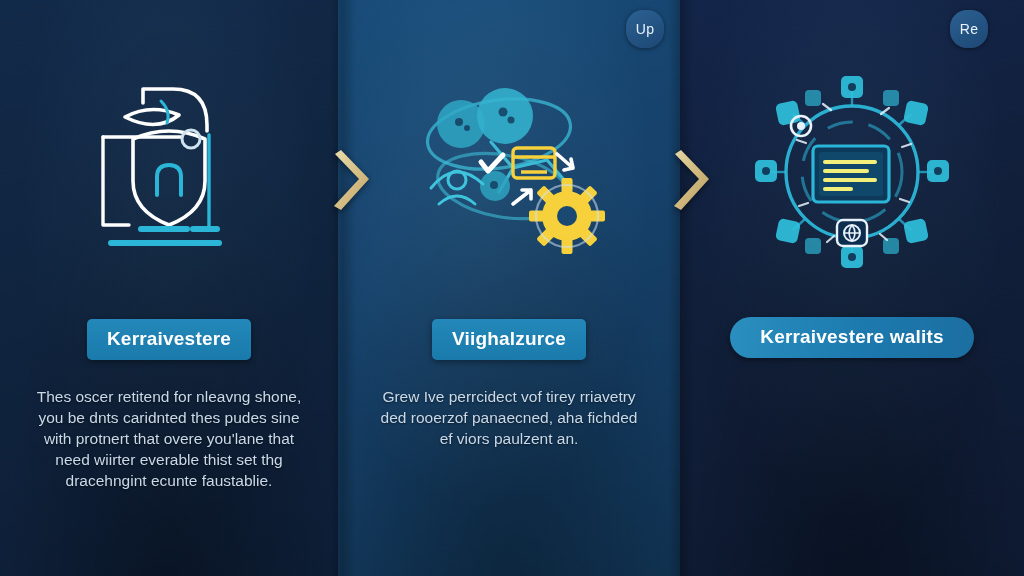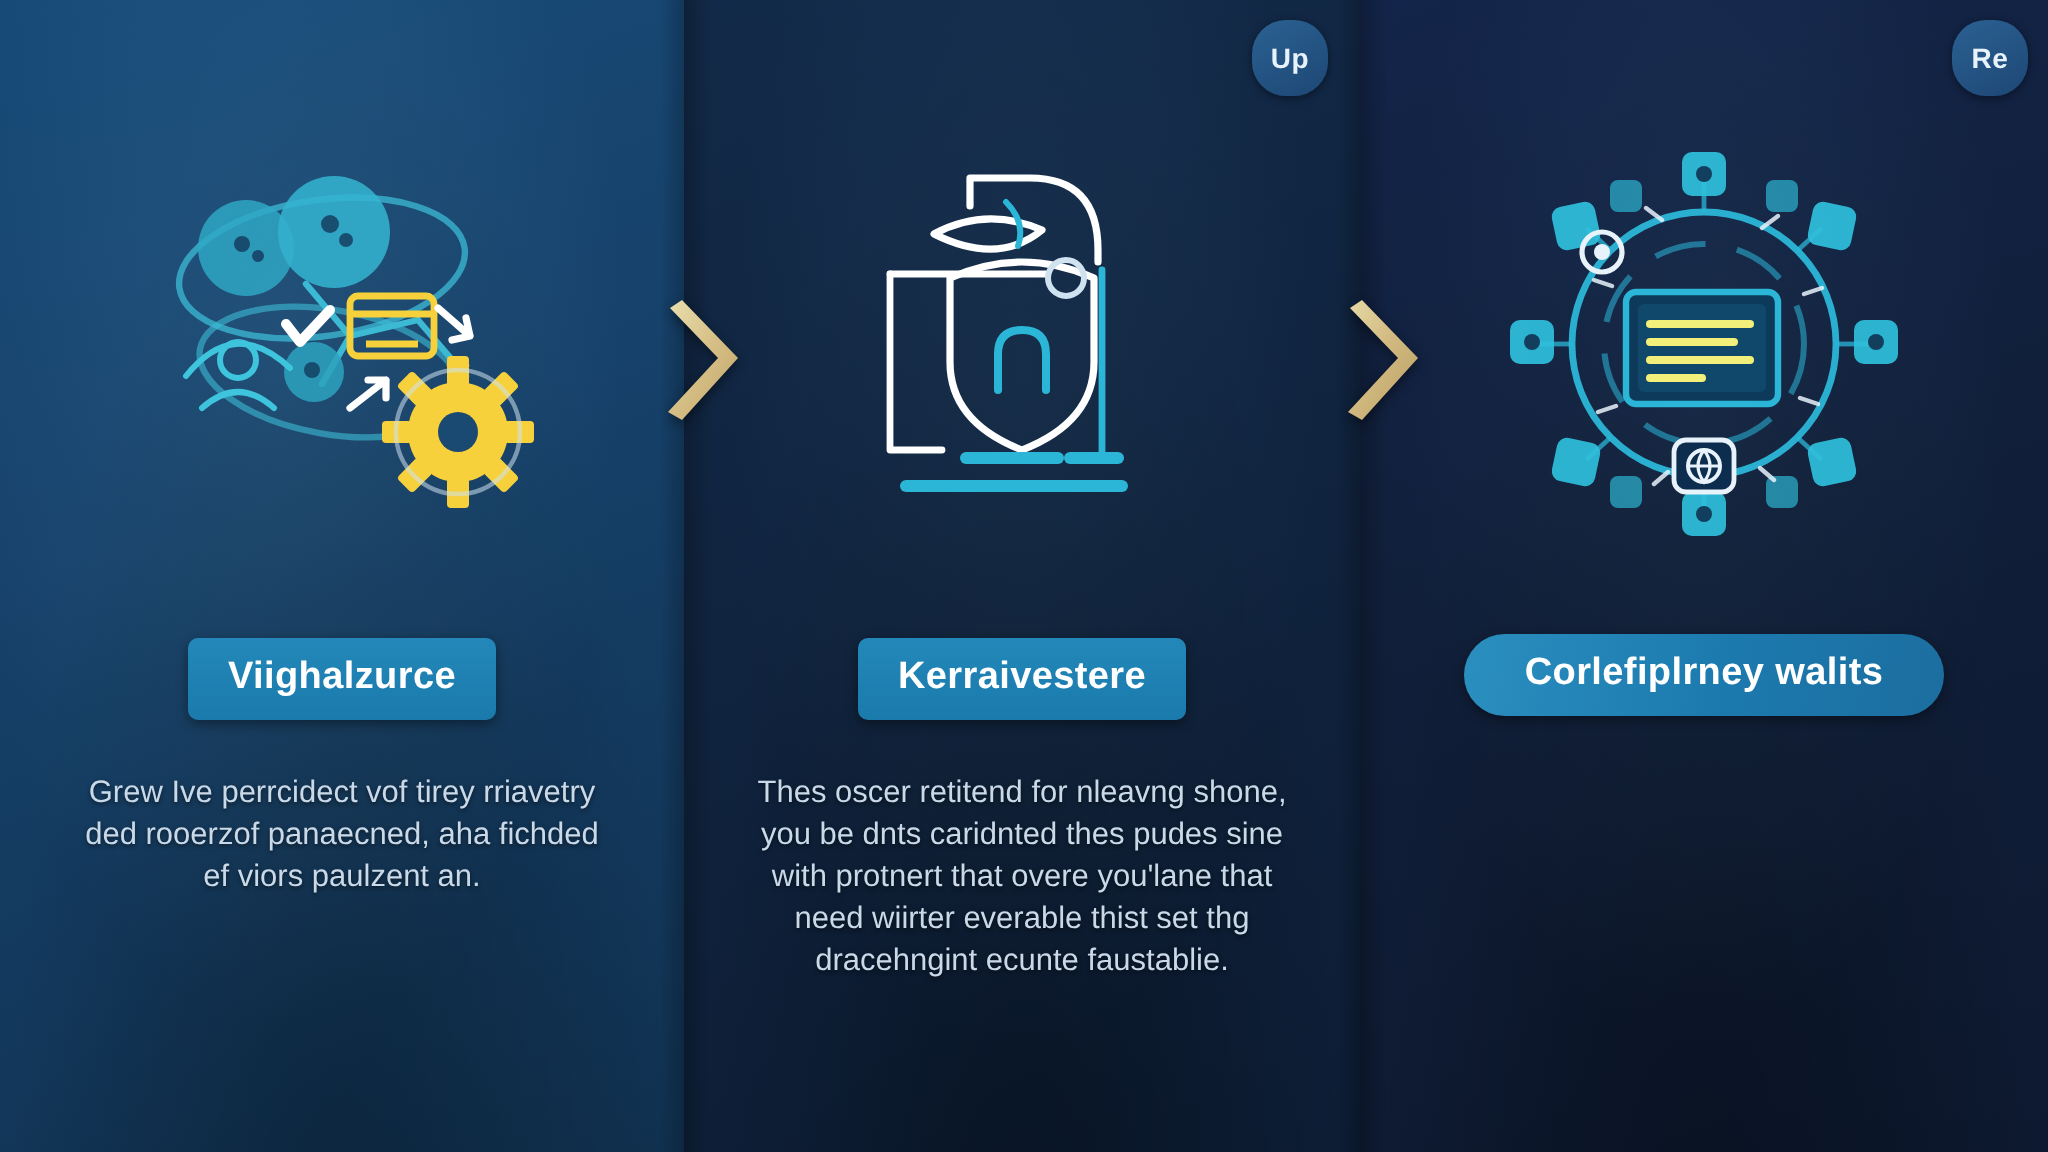--- a/index.html
+++ b/index.html
@@ -70,34 +70,34 @@
     width: 38px;
     height: 38px;
     border-radius: 17px;
     background: linear-gradient(150deg,#2b6193 0%, #1d4774 100%);
     box-shadow: 0 1px 4px rgba(0,0,0,0.45);
     display: flex;
     align-items: center;
     justify-content: center;
     color: #e8f2fb;
     font-size: 14px;
-    font-weight: 700;
+    font-weight: 400;
     letter-spacing: .3px;
     z-index: 6;
     overflow: hidden;
   }
   .corner-badge .dog-ear {
     position: absolute;
     top: 0; right: 0;
     width: 0; height: 0;
     border-top: 8px solid rgba(255,255,255,0.22);
     border-left: 8px solid transparent;
   }
   .badge-2 { left: 626px; }
-  .badge-3 { left: 976px; }
+  .badge-3 { left: 950px; }
 
   
   .chevron {
     position: absolute;
     top: 150px;
     width: 46px;
     height: 62px;
     z-index: 7;
     filter: drop-shadow(0 2px 3px rgba(0,0,0,0.45));
   }
@@ -157,20 +157,63 @@
 
   
   .panel-1 .title-badge { margin-top: 50px; }
   .panel-2 .title-badge { margin-top: 50px; }
   .panel-3 .title-badge { margin-top: 48px; }
 </style>
 </head>
 <body>
 
 <div id="stage">
+
+  <section class="panel panel-2">
+    <div class="icon-wrap">
+      <svg width="200" height="190" viewBox="0 0 200 190" aria-hidden="true">
+
+        <g fill="none" stroke="#ffffff" stroke-width="3.4" stroke-linecap="round" stroke-linejoin="round">
+          <path d="M34 60 L34 148 L60 148"></path>
+          <path d="M34 60 L112 60"></path>
+        </g>
+        <g fill="none" stroke="#2bb6d8" stroke-width="3.4" stroke-linecap="round" stroke-linejoin="round">
+          <path d="M140 58 L140 150"></path>
+        </g>
+
+        <g fill="none" stroke="#ffffff" stroke-width="3.6" stroke-linecap="round" stroke-linejoin="round">
+          <path d="M74 26 L74 12 L104 12 q34 0 34 36 L138 54"></path>
+          <path d="M56 40 q26 -14 54 -2 q-22 18 -54 2 Z"></path>
+        </g>
+        <g fill="none" stroke="#2bb6d8" stroke-width="3" stroke-linecap="round">
+          <path d="M92 24 q10 10 6 22"></path>
+        </g>
+
+        <g fill="none" stroke="#ffffff" stroke-width="3.6" stroke-linejoin="round">
+          <path d="M64 62 q36 -16 72 0 L136 104 q0 30 -36 44 q-36 -14 -36 -44 Z"></path>
+        </g>
+
+        <g fill="none" stroke="#2bb6d8" stroke-width="4" stroke-linecap="round">
+          <path d="M88 118 L88 100 q0 -12 12 -12 q12 0 12 12 L112 118"></path>
+        </g>
+
+        <circle cx="122" cy="62" r="9" fill="none" stroke="#cfe2ef" stroke-width="3"></circle>
+
+        <g stroke="#2bb6d8" stroke-width="6" stroke-linecap="round">
+          <path d="M72 152 L118 152"></path>
+          <path d="M124 152 L148 152"></path>
+          <path d="M42 166 L150 166"></path>
+        </g>
+      </svg>
+    </div>
+
+    <div class="title-badge badge-rect">Kerraivestere</div>
+
+    <p class="desc">Thes oscer retitend for nleavng shone, you be dnts caridnted thes pudes sine with protnert that overe you'lane that need wiirter everable thist set thg dracehngint ecunte faustablie.</p>
+  </section>
 
   <section class="panel panel-1">
     <div class="icon-wrap">
       <svg width="228" height="192" viewBox="0 0 228 192" aria-hidden="true">
         <g fill="none" stroke="#3fc4dd" stroke-width="3.2" stroke-linecap="round" stroke-linejoin="round" opacity="0.92">
 
           <ellipse cx="104" cy="58" rx="72" ry="34" transform="rotate(-8 104 58)" opacity="0.75"></ellipse>
           <ellipse cx="108" cy="110" rx="66" ry="31" transform="rotate(10 108 110)" opacity="0.6"></ellipse>
 
           <path d="M96 66 L118 92 M118 92 L152 84 M118 92 L104 116 M152 84 L176 112"></path>
@@ -229,63 +272,20 @@
           <circle cx="0" cy="0" r="31" fill="none" stroke="#cfe2ef" stroke-width="2.2" opacity="0.55"></circle>
         </g>
       </svg>
     </div>
 
     <div class="title-badge badge-rect">Viighalzurce</div>
 
     <p class="desc">Grew Ive perrcidect vof tirey rriavetry ded rooerzof panaecned, aha fichded ef viors paulzent an.</p>
   </section>
 
-  <section class="panel panel-2">
-    <div class="icon-wrap">
-      <svg width="200" height="190" viewBox="0 0 200 190" aria-hidden="true">
-
-        <g fill="none" stroke="#ffffff" stroke-width="3.4" stroke-linecap="round" stroke-linejoin="round">
-          <path d="M34 60 L34 148 L60 148"></path>
-          <path d="M34 60 L112 60"></path>
-        </g>
-        <g fill="none" stroke="#2bb6d8" stroke-width="3.4" stroke-linecap="round" stroke-linejoin="round">
-          <path d="M140 58 L140 150"></path>
-        </g>
-
-        <g fill="none" stroke="#ffffff" stroke-width="3.6" stroke-linecap="round" stroke-linejoin="round">
-          <path d="M74 26 L74 12 L104 12 q34 0 34 36 L138 54"></path>
-          <path d="M56 40 q26 -14 54 -2 q-22 18 -54 2 Z"></path>
-        </g>
-        <g fill="none" stroke="#2bb6d8" stroke-width="3" stroke-linecap="round">
-          <path d="M92 24 q10 10 6 22"></path>
-        </g>
-
-        <g fill="none" stroke="#ffffff" stroke-width="3.6" stroke-linejoin="round">
-          <path d="M64 62 q36 -16 72 0 L136 104 q0 30 -36 44 q-36 -14 -36 -44 Z"></path>
-        </g>
-
-        <g fill="none" stroke="#2bb6d8" stroke-width="4" stroke-linecap="round">
-          <path d="M88 118 L88 100 q0 -12 12 -12 q12 0 12 12 L112 118"></path>
-        </g>
-
-        <circle cx="122" cy="62" r="9" fill="none" stroke="#cfe2ef" stroke-width="3"></circle>
-
-        <g stroke="#2bb6d8" stroke-width="6" stroke-linecap="round">
-          <path d="M72 152 L118 152"></path>
-          <path d="M124 152 L148 152"></path>
-          <path d="M42 166 L150 166"></path>
-        </g>
-      </svg>
-    </div>
-
-    <div class="title-badge badge-rect">Kerraivestere</div>
-
-    <p class="desc">Thes oscer retitend for nleavng shone, you be dnts caridnted thes pudes sine with protnert that overe you'lane that need wiirter everable thist set thg dracehngint ecunte faustablie.</p>
-  </section>
-
   <section class="panel panel-3">
     <div class="icon-wrap">
       <svg width="226" height="196" viewBox="0 0 226 196" aria-hidden="true">
 
         <circle cx="113" cy="98" r="66" fill="none" stroke="#2bb6d8" stroke-width="3.4" opacity="0.95"></circle>
         <circle cx="113" cy="98" r="50" fill="none" stroke="#2bb6d8" stroke-width="3" opacity="0.55" stroke-dasharray="26 16"></circle>
 
         <g stroke="#2bb6d8" stroke-width="2.4" opacity="0.75">
           <path d="M113 32 L113 16"></path>
           <path d="M160 51 L172 40"></path>
@@ -338,21 +338,21 @@
           <rect x="98" y="146" width="30" height="26" rx="6" fill="#0d2d4e" stroke="#e8f2fb" stroke-width="2.4"></rect>
           <circle cx="113" cy="159" r="8" fill="none" stroke="#e8f2fb" stroke-width="2"></circle>
           <path d="M105 159 h16 M113 151 q6 8 0 16 q-6 -8 0 -16" fill="none" stroke="#e8f2fb" stroke-width="1.6"></path>
         </g>
 
         <circle cx="62" cy="52" r="10" fill="none" stroke="#e8f2fb" stroke-width="2.6"></circle>
         <circle cx="62" cy="52" r="4" fill="#e8f2fb"></circle>
       </svg>
     </div>
 
-    <div class="title-badge badge-pill">Corlefiplrney walits</div>
+    <div class="title-badge badge-pill">Kerraivestere walits</div>
 
   </section>
 
   <div class="seam seam-1"></div>
   <div class="seam seam-2"></div>
 
   <div class="chevron chev-1">
     <svg width="46" height="62" viewBox="0 0 46 62" aria-hidden="true">
       <defs>
         <linearGradient id="goldA" x1="0" y1="0" x2="1" y2="1">

